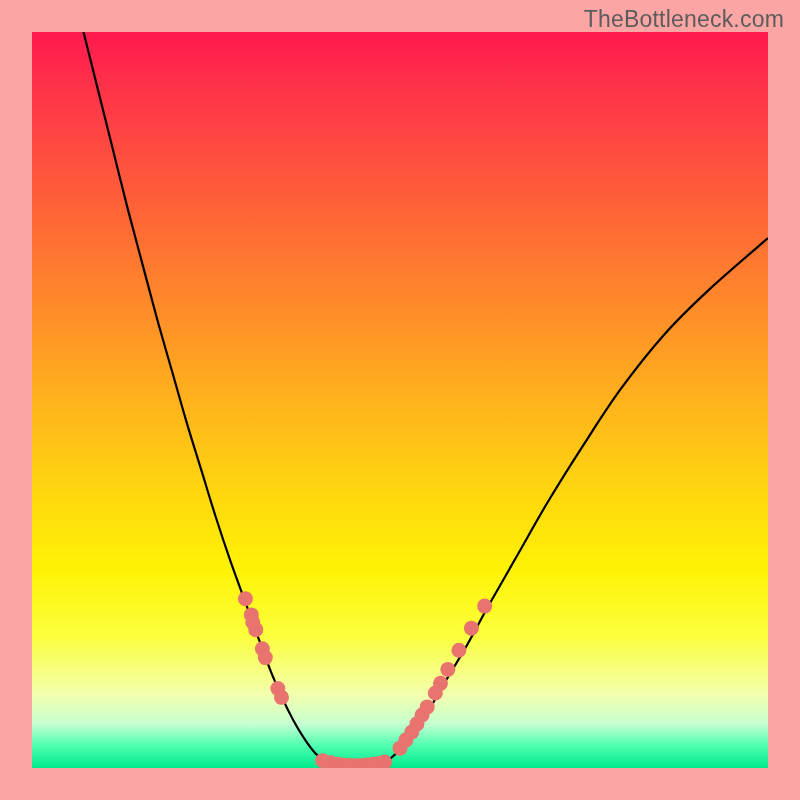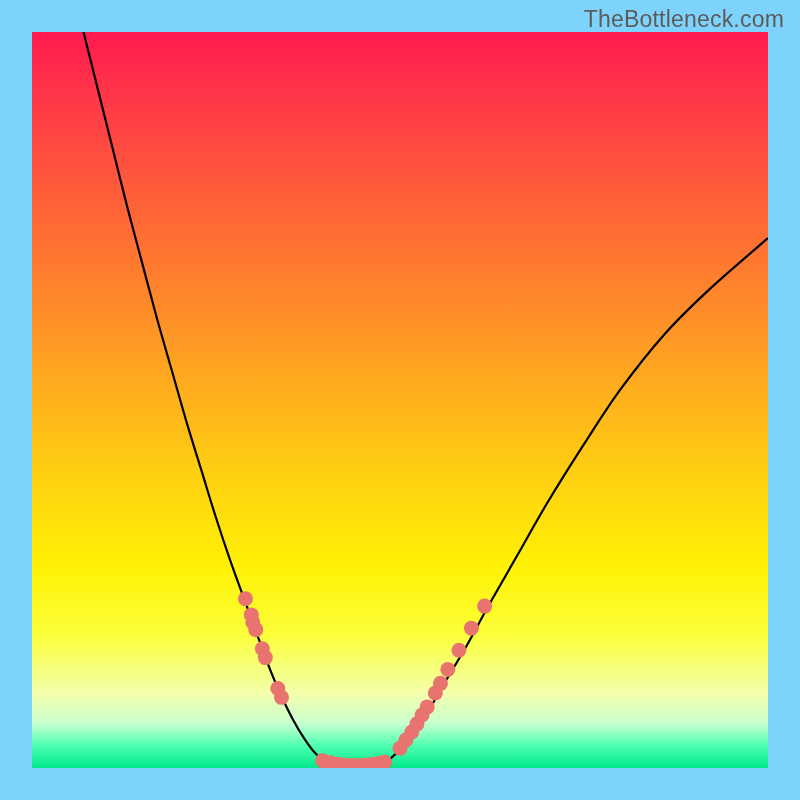--- a/index.html
+++ b/index.html
@@ -10,21 +10,21 @@
     overflow: hidden;
     background: #000;
     font-family: Arial, Helvetica, sans-serif;
   }
   .frame {
     position: absolute;
     left: 0;
     top: 0;
     width: 800px;
     height: 800px;
-    background: #7dd3fc;
+    background: #fca5a5;
   }
   .plot {
     position: absolute;
     left: 32px;
     top: 32px;
     width: 736px;
     height: 736px;
     overflow: hidden;
   }
   .bg-gradient {

